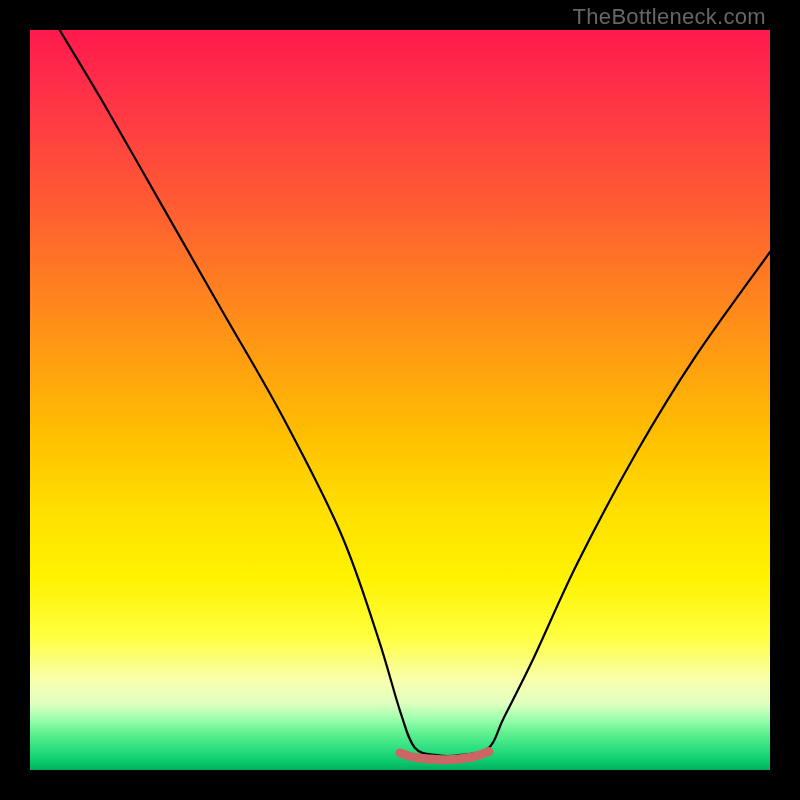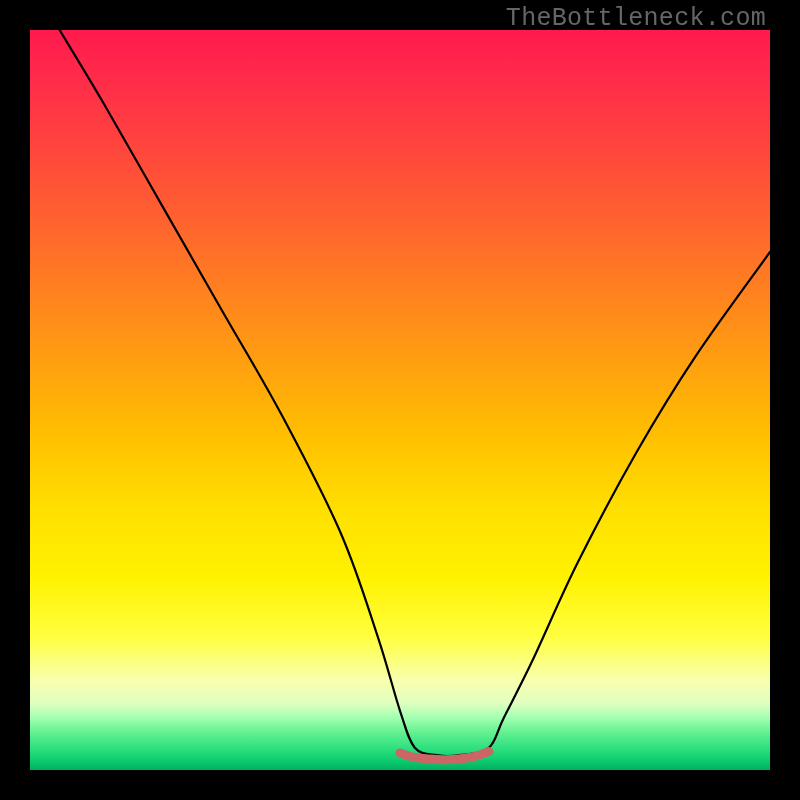--- a/index.html
+++ b/index.html
@@ -49,23 +49,22 @@
     left: 0;
     top: 0;
     width: 740px;
     height: 740px;
   }
   .watermark {
     position: absolute;
     top: 4px;
     right: 34px;
     color: #666;
-    font-size: 25px;
+    font-size: 22px;
     letter-spacing: 0.3px;
-    font-family: Liberation Mono, monospace;
   }
 </style>
 </head>
 <body>
 
 <div class="frame">
   <div class="watermark">TheBottleneck.com</div>
   <div class="plot-area">
     <svg class="curve-svg" viewBox="0 0 740 740" preserveAspectRatio="none">
       <path d="M 29.60 0.00 C 37.00 12.33, 56.73 44.40, 74.00 74.00 C 91.27 103.60, 113.47 143.07, 133.20 177.60 C 152.93 212.13, 172.67 246.67, 192.40 281.20 C 212.13 315.73, 231.87 347.80, 251.60 384.80 C 271.33 421.80, 294.77 466.20, 310.80 503.20 C 326.83 540.20, 337.93 577.20, 347.80 606.80 C 357.67 636.40, 363.83 662.30, 370.00 680.80 C 376.17 699.30, 378.63 710.40, 384.80 717.80 C 390.97 725.20, 399.60 723.97, 407.00 725.20 C 414.40 726.43, 420.57 726.43, 429.20 725.20 C 437.83 723.97, 451.40 723.97, 458.80 717.80 C 466.20 711.63, 466.20 703.00, 473.60 688.20 C 481.00 673.40, 490.87 654.90, 503.20 629.00 C 515.53 603.10, 530.33 567.33, 547.60 532.80 C 564.87 498.27, 587.07 456.33, 606.80 421.80 C 626.53 387.27, 643.80 358.90, 666.00 325.60 C 688.20 292.30, 727.67 239.27, 740.00 222.00" id="curve-path" fill="none" stroke="#000" stroke-width="2.2" stroke-linecap="round"></path>

